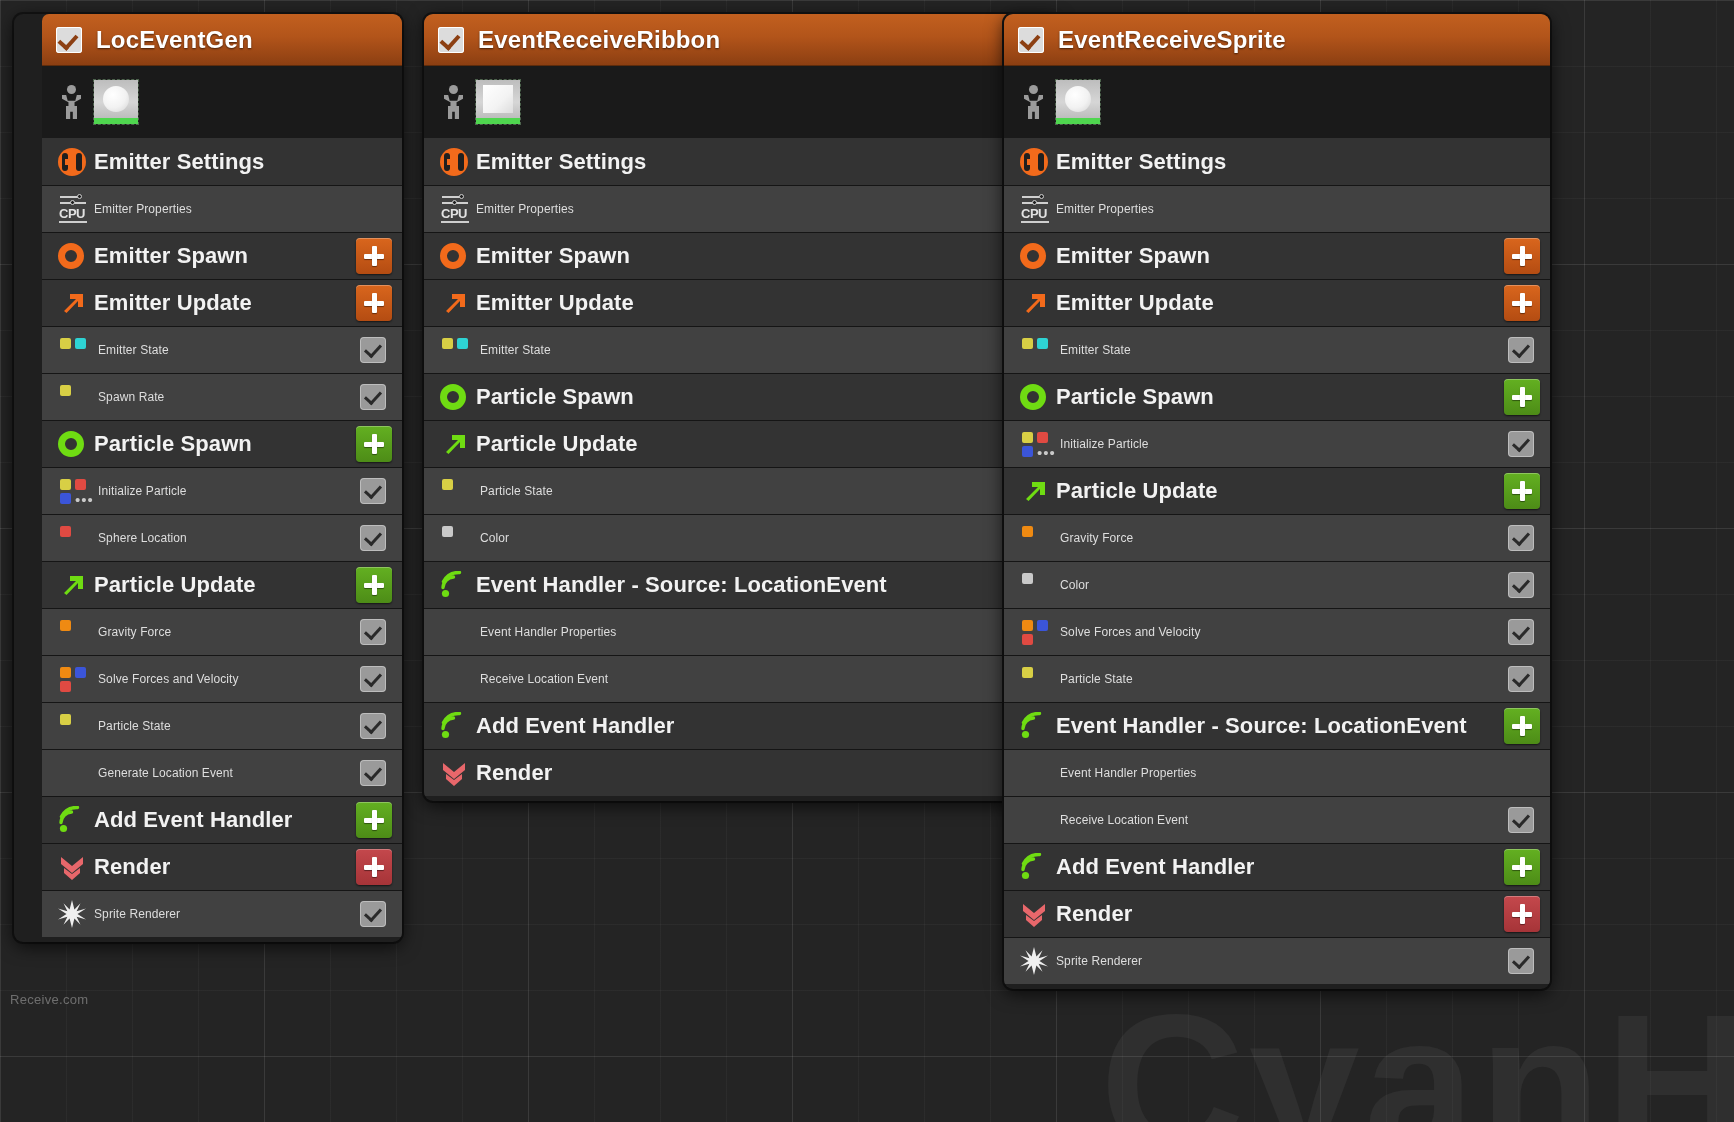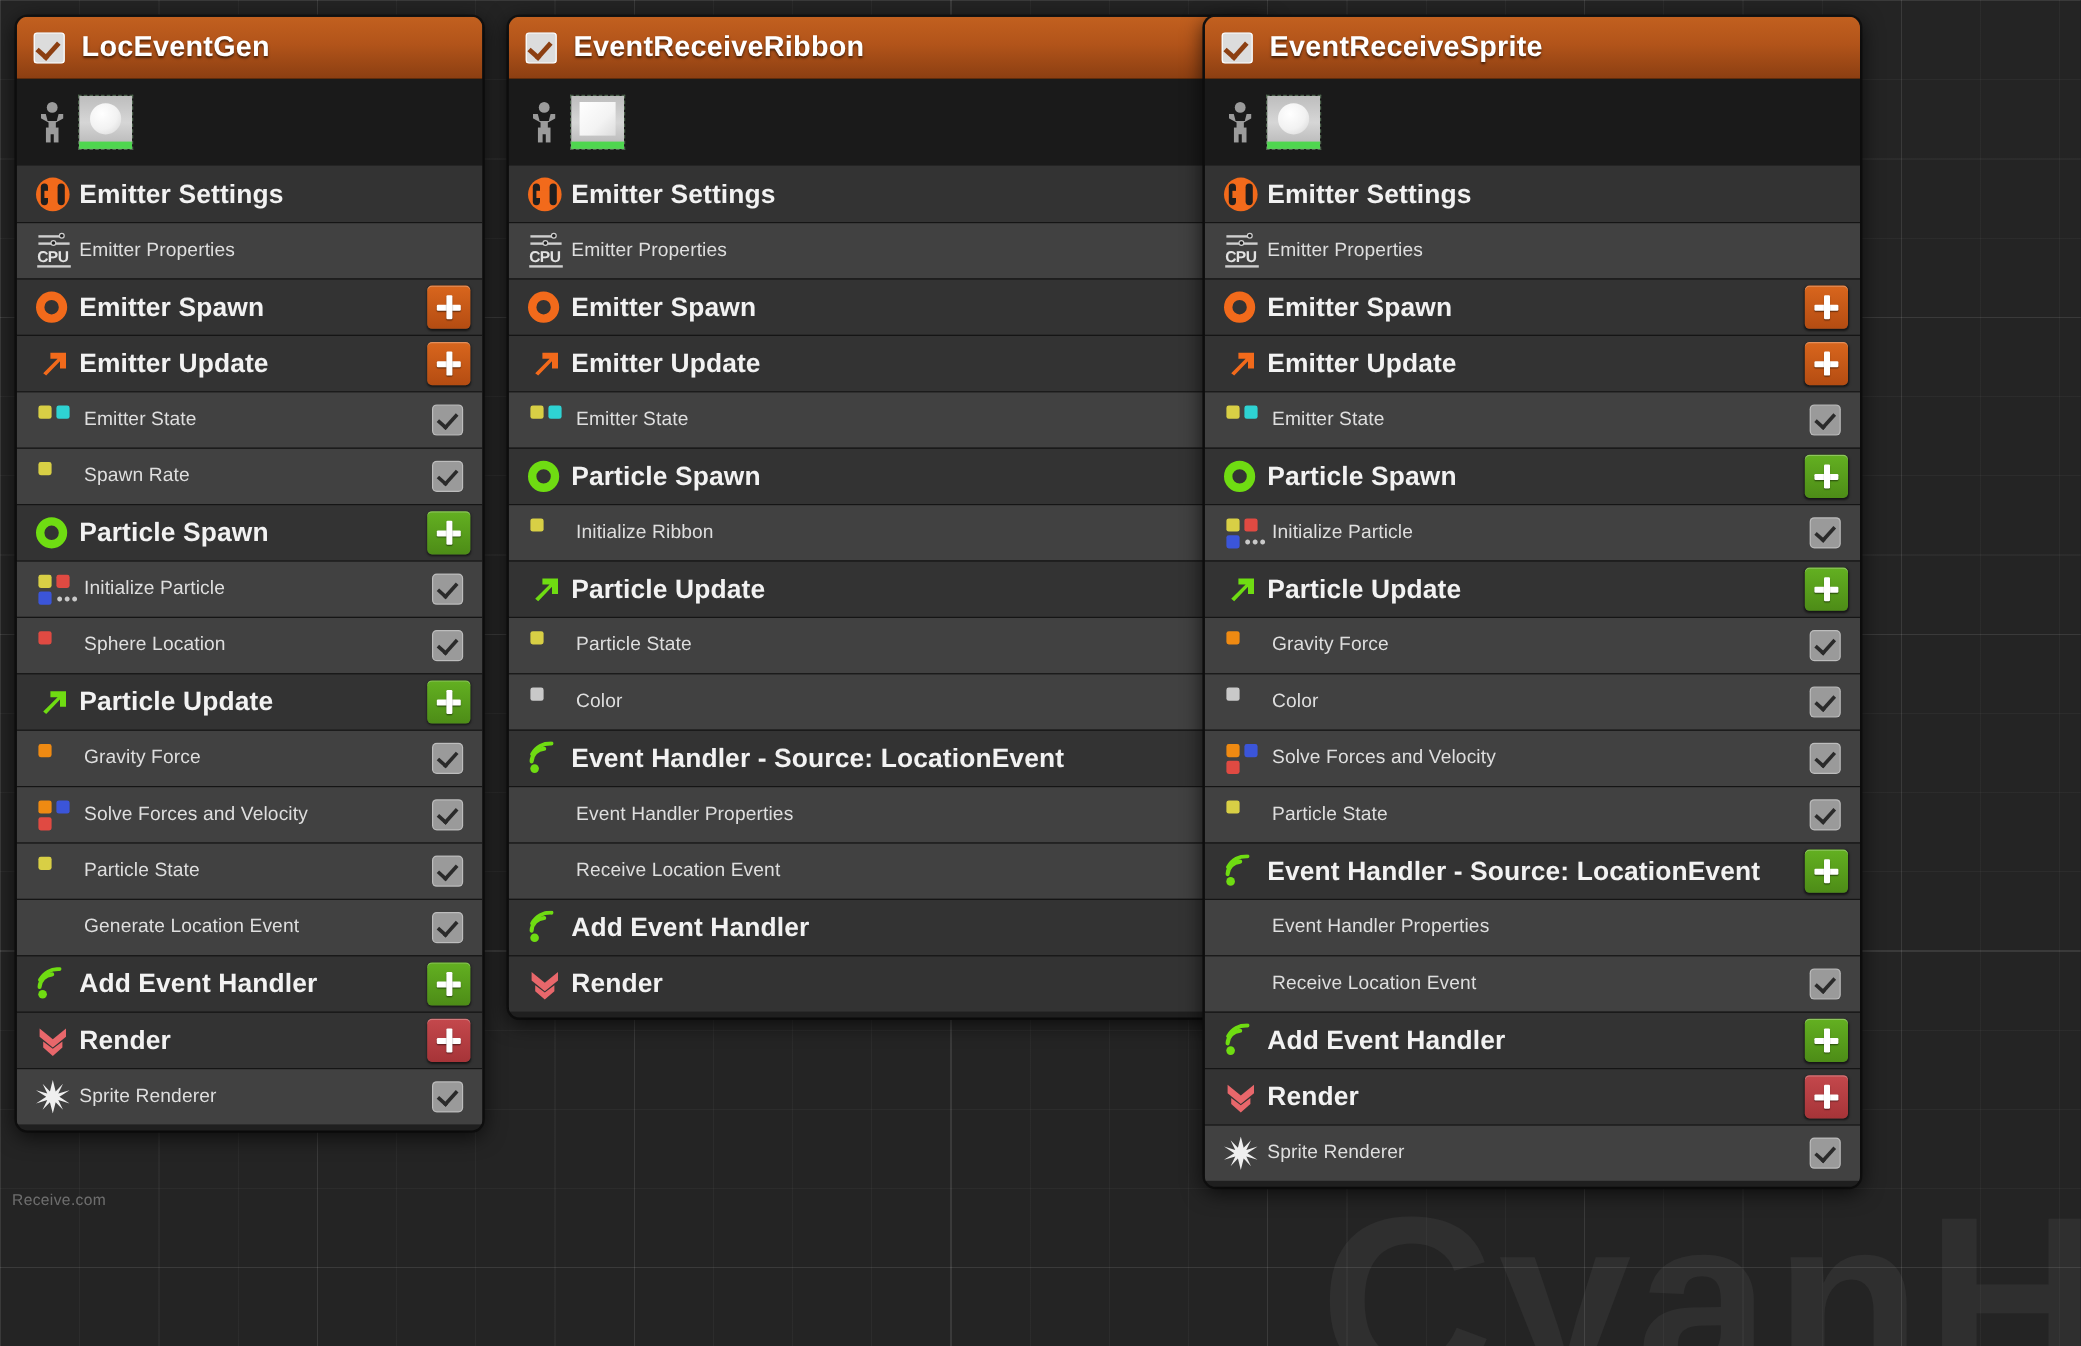--- a/index.html
+++ b/index.html
@@ -169,21 +169,21 @@
     overflow: hidden;
     text-overflow: ellipsis;
   }
   .row.section .label {
     font-size: 22px;
     font-weight: bold;
     color: #f2f2f2;
     letter-spacing: .1px;
   }
   .row.module .label {
-    font-size: 16px;
+    font-size: 12px;
     color: #dedede;
     letter-spacing: .1px;
   }
 
   
   .ic { display:inline-block; position: relative; }
 
   
   .ic-settings { width: 28px; height: 28px; border-radius: 50%; background:#f26a1b; }
   .ic-settings::before, .ic-settings::after {
@@ -289,21 +289,21 @@
   }
   .spacer { width: 32px; flex: 0 0 auto; }
 </style>
 </head>
 <body>
 
 <div id="root">
   <div class="bg-watermark">CyanHall</div>
   <div class="corner-watermark">Receive.com</div>
   <div id="emitters-host">
-      <div class="emitter" style="left:14px; top:14px; width:388px;">
+      <div class="emitter" style="left:14px; top:14px; width:388px;padding-left:28px;">
         <div class="emitter-title">
           <span class="cbox"></span>
           <span class="tname">LocEventGen</span>
         </div>
         <div class="thumb-strip">
           <span class="person-icon">
             <span class="head"></span>
             <span class="body"></span>
             <span class="legs"></span>
           </span>
@@ -534,27 +534,20 @@
           <span class="label">Emitter State</span>
           <span class="chk"></span>
         </div>
         <div class="row section">
           <span class="icon-slot">
             <span class="ic ic-ring green"></span>
           </span>
           <span class="label">Particle Spawn</span>
           <span class="plus green"></span>
         </div>
-        <div class="row module">
-          <span class="swatch-slot">
-            <span class="sw p0" style="background:#d8cf45"></span>
-          </span>
-          <span class="label">Initialize Ribbon</span>
-          <span class="chk"></span>
-        </div>
         <div class="row section">
           <span class="icon-slot">
             <span class="ic ic-arrow">
               <svg width="28" height="28" viewBox="0 0 28 28">
                 <path d="M6 22 L18 10 L12 10 L12 5 L25 5 L25 18 L20 18 L20 12 L8.5 24 Z" fill="#6fdc12"></path>
               </svg>
             </span>
           </span>
           <span class="label">Particle Update</span>
           <span class="plus green"></span>

